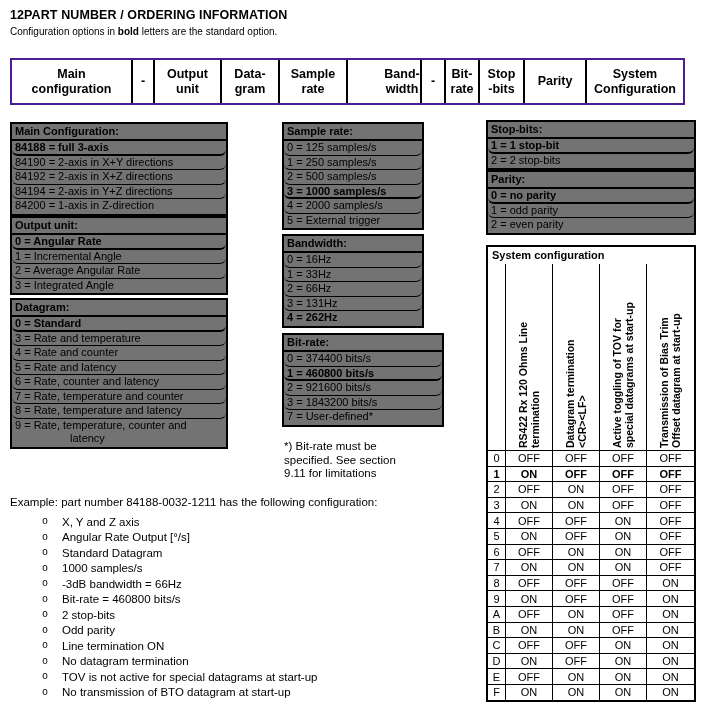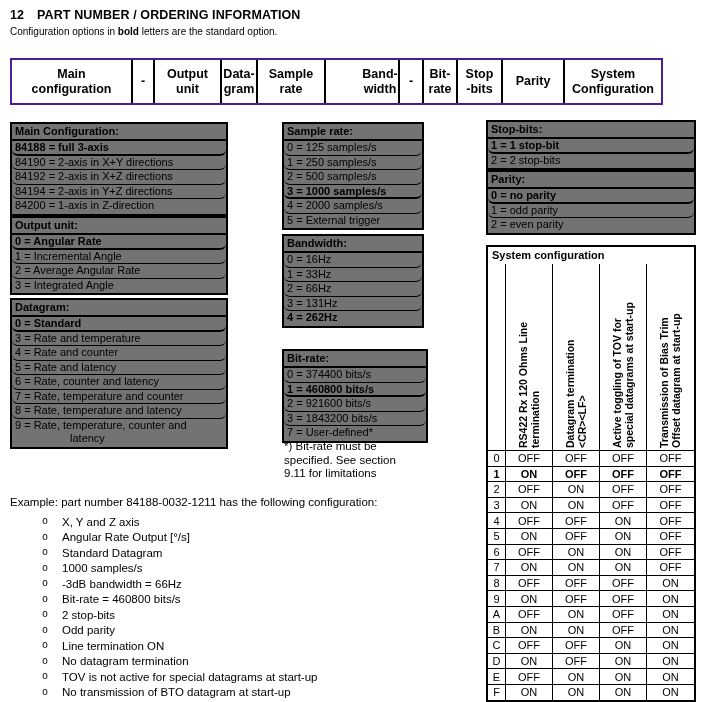--- a/index.html
+++ b/index.html
@@ -1,21 +1,21 @@
 <!DOCTYPE html>
 <html><head>
 <meta charset="utf-8">
 <style>
   html,body{margin:0;padding:0;background:#ffffff;}
   .page{position:relative;width:720px;height:702px;background:#fff;color:#000;
         font-family:"Liberation Sans",sans-serif;overflow:hidden;}
 
   
   .doc-title{position:absolute;left:10px;top:8px;font-size:12.5px;font-weight:bold;letter-spacing:.1px;}
-  .doc-num{margin-right:13px;}
+  .doc-num{margin-right:0;}
   .doc-subtitle{position:absolute;left:10px;top:26px;font-size:10px;}
 
   
   .pn-strip{position:absolute;left:10px;top:58px;display:flex;border:2px solid #4c1d95;background:#fff;}
   .pn-cell{box-sizing:border-box;border-right:2px solid #000;height:43px;
            display:flex;align-items:center;justify-content:center;text-align:center;
            font-weight:bold;font-size:12.5px;line-height:1.15;white-space:pre-line;}
   .pn-cell:last-child{border-right:none;}
 
   
@@ -27,21 +27,21 @@
   .opt-row:last-child{border-bottom:none;}
   .opt-row.b{font-weight:bold;border-bottom-width:2px;}
   .opt-row.b:last-child{border-bottom:none;}
   .opt-row.tall{height:28px;}
 
   .t-main   {left:10px; top:122px;width:218px;}
   .t-output {left:10px; top:216px;width:218px;}
   .t-datagram{left:10px;top:298px;width:218px;}
   .t-sample {left:282px;top:122px;width:142px;}
   .t-band   {left:282px;top:234px;width:142px;}
-  .t-bit    {left:282px;top:333px;width:146px;margin-top:16px;}
+  .t-bit    {left:282px;top:333px;width:162px;}
   .t-stop   {left:486px;top:120px;width:210px;}
   .t-parity {left:486px;top:170px;width:210px;}
 
   .footnote{position:absolute;left:284px;top:440px;font-size:11.5px;line-height:13.5px;white-space:pre-line;}
 
   
   .sysconf{position:absolute;left:486px;top:245px;width:210px;box-sizing:border-box;
            border:2px solid #000;background:#fff;}
   .sc-title{font-weight:bold;font-size:11px;height:17px;line-height:16px;padding-left:4px;}
   .sc-hdr{display:grid;grid-template-columns:18px repeat(4,1fr);height:186px;}
@@ -73,21 +73,21 @@
   <div class="doc-subtitle">
     <span>Configuration options in </span><b>bold</b><span> letters are the standard option.</span>
   </div>
 
   <div class="pn-strip">
       <div class="pn-cell" style="width: 121px;">Main
 configuration</div>
       <div class="pn-cell" style="width: 22px;">-</div>
       <div class="pn-cell" style="width: 67px;">Output
 unit</div>
-      <div class="pn-cell" style="width: 36px;">Data-
+      <div class="pn-cell" style="width: 58px;">Data-
 gram</div>
       <div class="pn-cell" style="width: 68px;">Sample
 rate</div>
       <div class="pn-cell" style="width: 74px; padding-left: 36px;">Band-
 width</div>
       <div class="pn-cell" style="width: 24px;">-</div>
       <div class="pn-cell" style="width: 34px;">Bit-
 rate</div>
       <div class="pn-cell" style="width: 45px;">Stop
 -bits</div>

